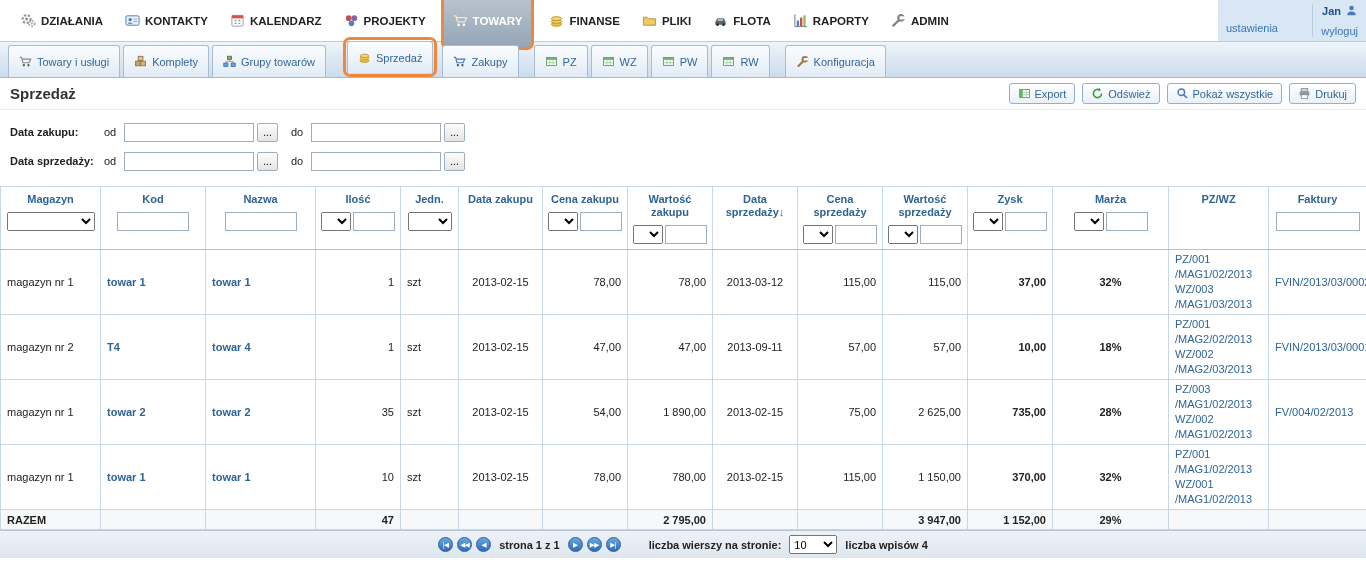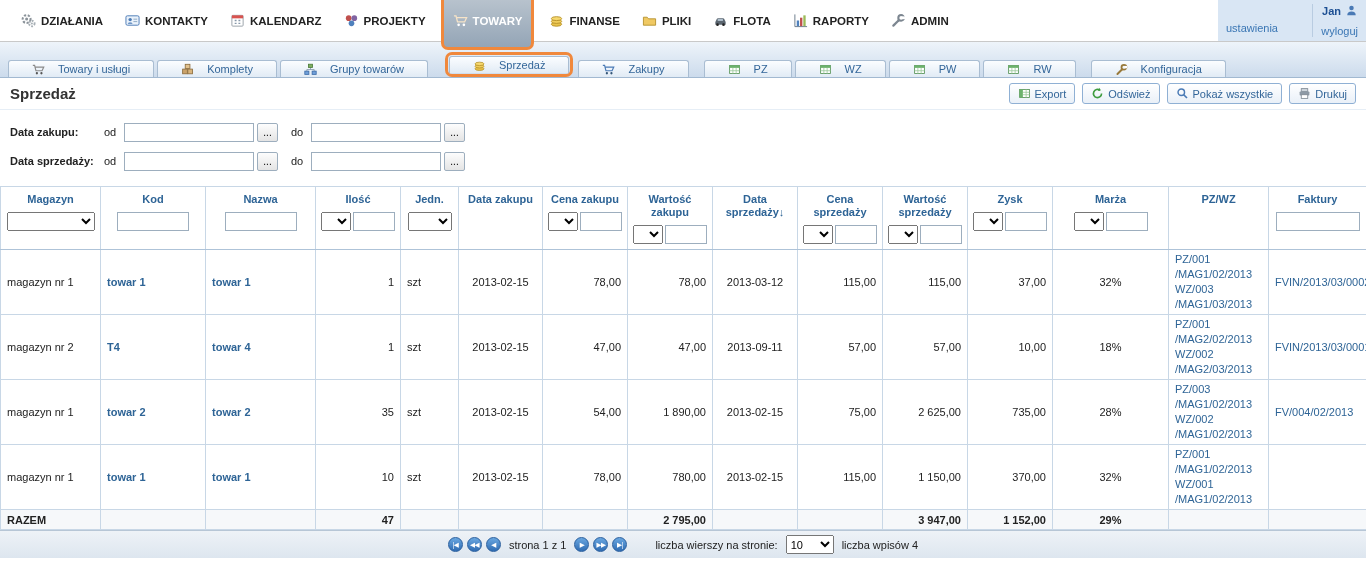--- a/index.html
+++ b/index.html
@@ -17,21 +17,21 @@
   .hl-nav { padding: 19px 4px; background: linear-gradient(#bcc6d0, #94a5b6); margin: 0 4px; text-align: center; }
   .hl-nav .nav-item { color: #fff; padding: 0 5px; }
   .user-panel { margin-left: auto; background: #d9e6f4; height: 100%; width: 148px; padding: 4px 8px; display: flex; }
   .up-left { display: flex; align-items: flex-end; padding-bottom: 3px; flex: 1; }
   .up-right { border-left: 1px solid #b9cce1; padding-left: 8px; display: flex; flex-direction: column; justify-content: space-between; align-items: flex-end; }
   .user-top { display: flex; align-items: center; gap: 4px; color: #1c4f93; font-weight: bold; }
   .blue-link { color: #3a76b4; cursor: pointer; }
 
   
   .tabbar { height: 36px; background: linear-gradient(#eef4fa, #ccdbec); border-bottom: 1px solid #a2b9d1; display: flex; align-items: flex-end; padding: 0 0 0 8px; }
-  .tab { display: flex; align-items: center; gap: 13px; border: 1px solid #a9bdd2; border-bottom: none; border-radius: 3px 3px 0 0; background: linear-gradient(#fbfdff, #e1ebf5); padding: 0 23px; color: #336699; height: 17px; cursor: pointer; white-space: nowrap; margin-right: 3px; }
+  .tab { display: flex; align-items: center; gap: 5px; border: 1px solid #a9bdd2; border-bottom: none; border-radius: 3px 3px 0 0; background: linear-gradient(#fbfdff, #e1ebf5); padding: 0 10px; color: #336699; height: 32px; cursor: pointer; white-space: nowrap; margin-right: 3px; }
   .tab-sep { width: 12px; flex: 0 0 auto; }
   .hl-tab { padding: 1px; display: flex; align-items: flex-end; margin: 0 5px 0 2px; background: transparent; }
   .hl-tab .tab { margin: 0; }
 
   
   .pagehead { height: 32px; display: flex; align-items: center; padding: 0 10px; border-bottom: 1px solid #e6eef6; }
   .page-title { font-size: 15px; font-weight: bold; color: #333; }
   .actions { margin-left: auto; display: flex; gap: 7px; }
   .btn { display: flex; align-items: center; gap: 4px; border: 1px solid #8fb0d4; border-radius: 3px; background: linear-gradient(#ffffff, #e9f0f8); color: #336699; padding: 8px 8px; height: 21px; cursor: pointer; white-space: nowrap; }
 
@@ -52,21 +52,21 @@
   .th-filter { display: flex; justify-content: center; gap: 2px; align-items: center; min-height: 19px; }
   .f-op { width: 30px; height: 19px; font-size: 10px; }
   .f-in { width: 42px; height: 19px; border: 1px solid #9daebe; font-size: 11px; padding: 0 2px; }
   .f-in.wide { width: 72px; }
   .f-sel { height: 19px; font-size: 11px; }
   tbody td { height: 65px; background: #fff; padding: 2px 6px; color: #222; vertical-align: middle; }
   .link { color: #2e6496; font-weight: bold; cursor: pointer; }
   .link-n { color: #2e6496; cursor: pointer; }
   .num { text-align: right; }
   .ctr { text-align: center; }
-  .bold { font-weight: normal; }
+  .bold { font-weight: bold; }
   .pzwz div { line-height: 15px; }
   tr.razem td { height: 20px; font-weight: bold; padding: 2px 6px; background: #f6f8fa; }
 
   
   .footer { height: 28px; background: linear-gradient(#eef2f7, #dde6ef); border-top: 1px solid #b7c6d6; display: flex; align-items: center; justify-content: center; gap: 8px; }
   .pg-group { display: flex; gap: 4px; }
   .pgbtn { width: 15px; height: 15px; border-radius: 50%; background: linear-gradient(#6aa7e0, #2f6cb3); color: #fff; font-size: 6.5px; letter-spacing: -0.5px; display: flex; align-items: center; justify-content: center; cursor: pointer; border: 1px solid #2a5f9e; }
   .rows-sel { height: 19px; font-size: 11px; width: 48px; }
 </style>
 </head>

